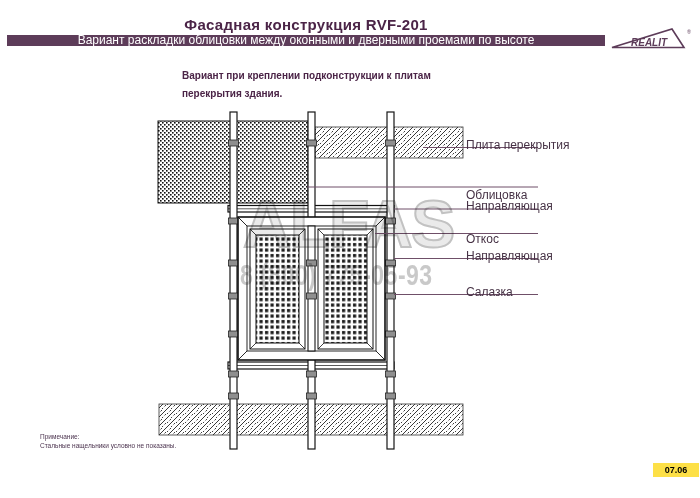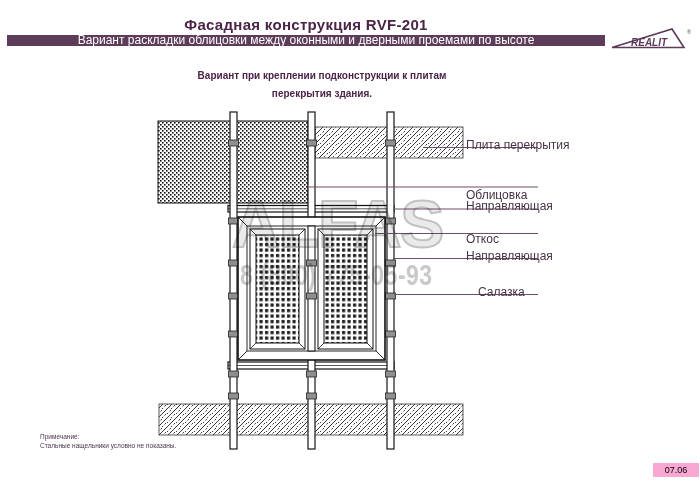--- a/index.html
+++ b/index.html
@@ -14,51 +14,51 @@
     top:16px;left:7px;width:598px;text-align:center;
     font-size:15px;font-weight:bold;color:#4b2447;letter-spacing:.3px;
     z-index:4;
   }
   .bar{
     top:35px;left:7px;width:598px;height:11px;background:#5d3c59;
     color:#ffffff;font-size:12px;line-height:11px;text-align:center;
     z-index:4;
   }
   .caption{
-    top:67px;left:182px;width:280px;text-align:center;
+    top:67px;left:182px;width:280px;
     font-size:10px;font-weight:bold;color:#4b2447;line-height:1.8;
     z-index:4;
   }
   .logo{top:26px;left:610px;width:90px;height:26px;z-index:4;}
   
   .drawing{top:0;left:0;width:700px;height:498px;z-index:1;}
   
   .callout{
     left:466px;width:80px;font-size:12px;color:#473346;z-index:3;
     white-space:nowrap;
   }
   .c0{top:138px;} .c1{top:176px;margin-top:12px;} .c2{top:199px;}
-  .c3{top:232px;} .c4{top:249px;} .c5{top:285px;margin-left:12px;}
+  .c3{top:232px;} .c4{top:249px;} .c5{top:285px;}
   
   .wm{z-index:2;mix-blend-mode:multiply;pointer-events:none;white-space:nowrap;
       font-weight:bold;}
   .wm-name{
-    top:186px;left:232px;font-size:66px;letter-spacing:-1px;
+    top:186px;left:243px;font-size:66px;letter-spacing:-1px;
     color:#eaeaea;text-align:right;-webkit-text-stroke:2px #c2c2c2;
   }
   .wm-phone{
     top:258px;left:240px;font-size:23px;letter-spacing:.5px;color:#c9c9c9;
     transform:scaleY(1.3);transform-origin:top left;
   }
   
   .note{top:433px;left:40px;font-size:6.5px;color:#4d3550;line-height:1.35;z-index:4;}
   
   .badge{
-    top:463px;left:653px;width:46px;height:14px;background:#f9a8d4;
-    color:#000;font-size:9px;font-weight:normal;text-align:center;line-height:14px;
+    top:463px;left:653px;width:46px;height:14px;background:#fde047;
+    color:#000;font-size:9px;font-weight:bold;text-align:center;line-height:14px;
     z-index:4;
   }
 </style>
 </head>
 <body>
 
 <div class="abs title">Фасадная конструкция RVF-201</div>
 <div class="abs bar">Вариант раскладки облицовки между оконными и дверными проемами по высоте</div>
 
 <svg class="abs logo" viewBox="0 0 90 26">

